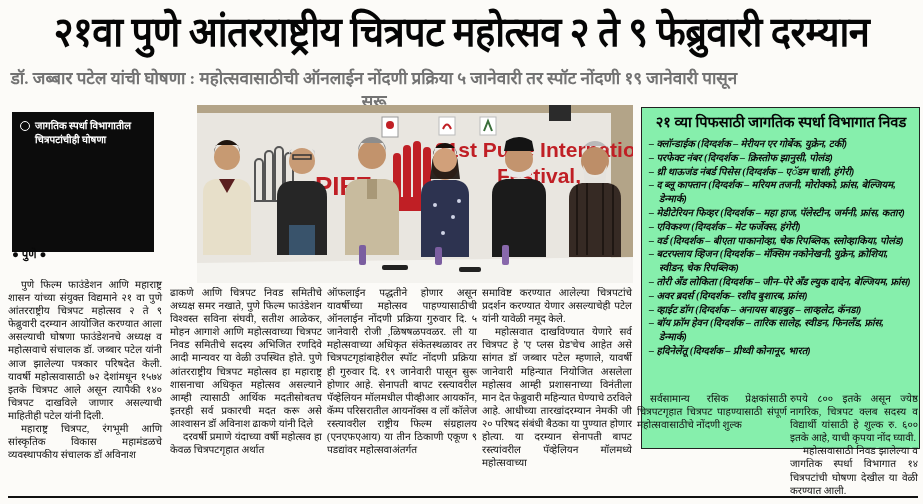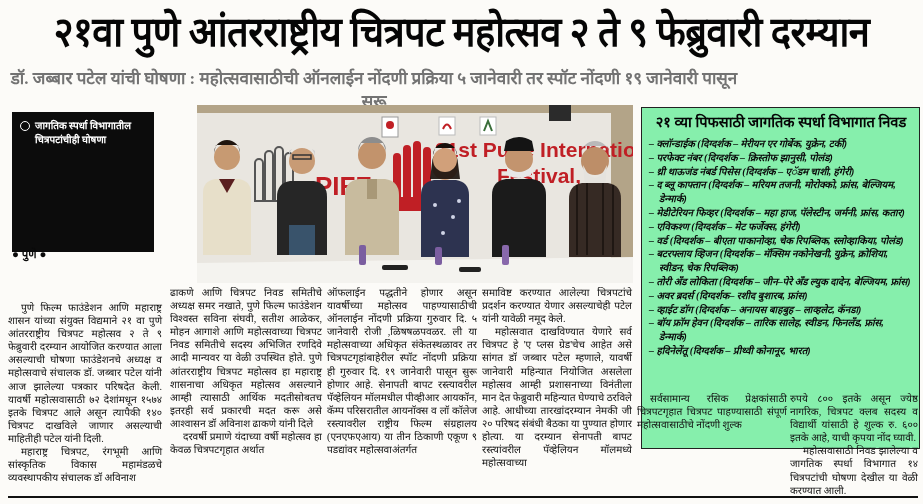--- a/index.html
+++ b/index.html
@@ -48,21 +48,21 @@
   }
   .film-list{font-size:9.9px;font-weight:bold;font-style:italic;line-height:13.8px;}
   .film-item{padding-left:10px;text-indent:-10px;}
   
   .col{
     position:absolute;top:286px;width:150px;font-size:10.2px;line-height:13.1px;
     text-align:justify;color:#101010;
   }
   .col p{margin:0;}
   .col p.indent{text-indent:13px;}
-  .col-1{left:8px;top:278px;width:154px;margin-top:23px;}
+  .col-1{left:8px;top:278px;width:154px;}
   .col-2{left:170px;width:152px;}
   .col-3{left:327px;}
   .col-4{left:482px;}
   .col-5{left:637px;top:392px;}
   .col-6{left:790px;top:392px;width:128px;}
   .bottom-rule{
     position:absolute;left:8px;top:496px;width:910px;height:2px;background:#111;
   }
 </style>
 </head>

